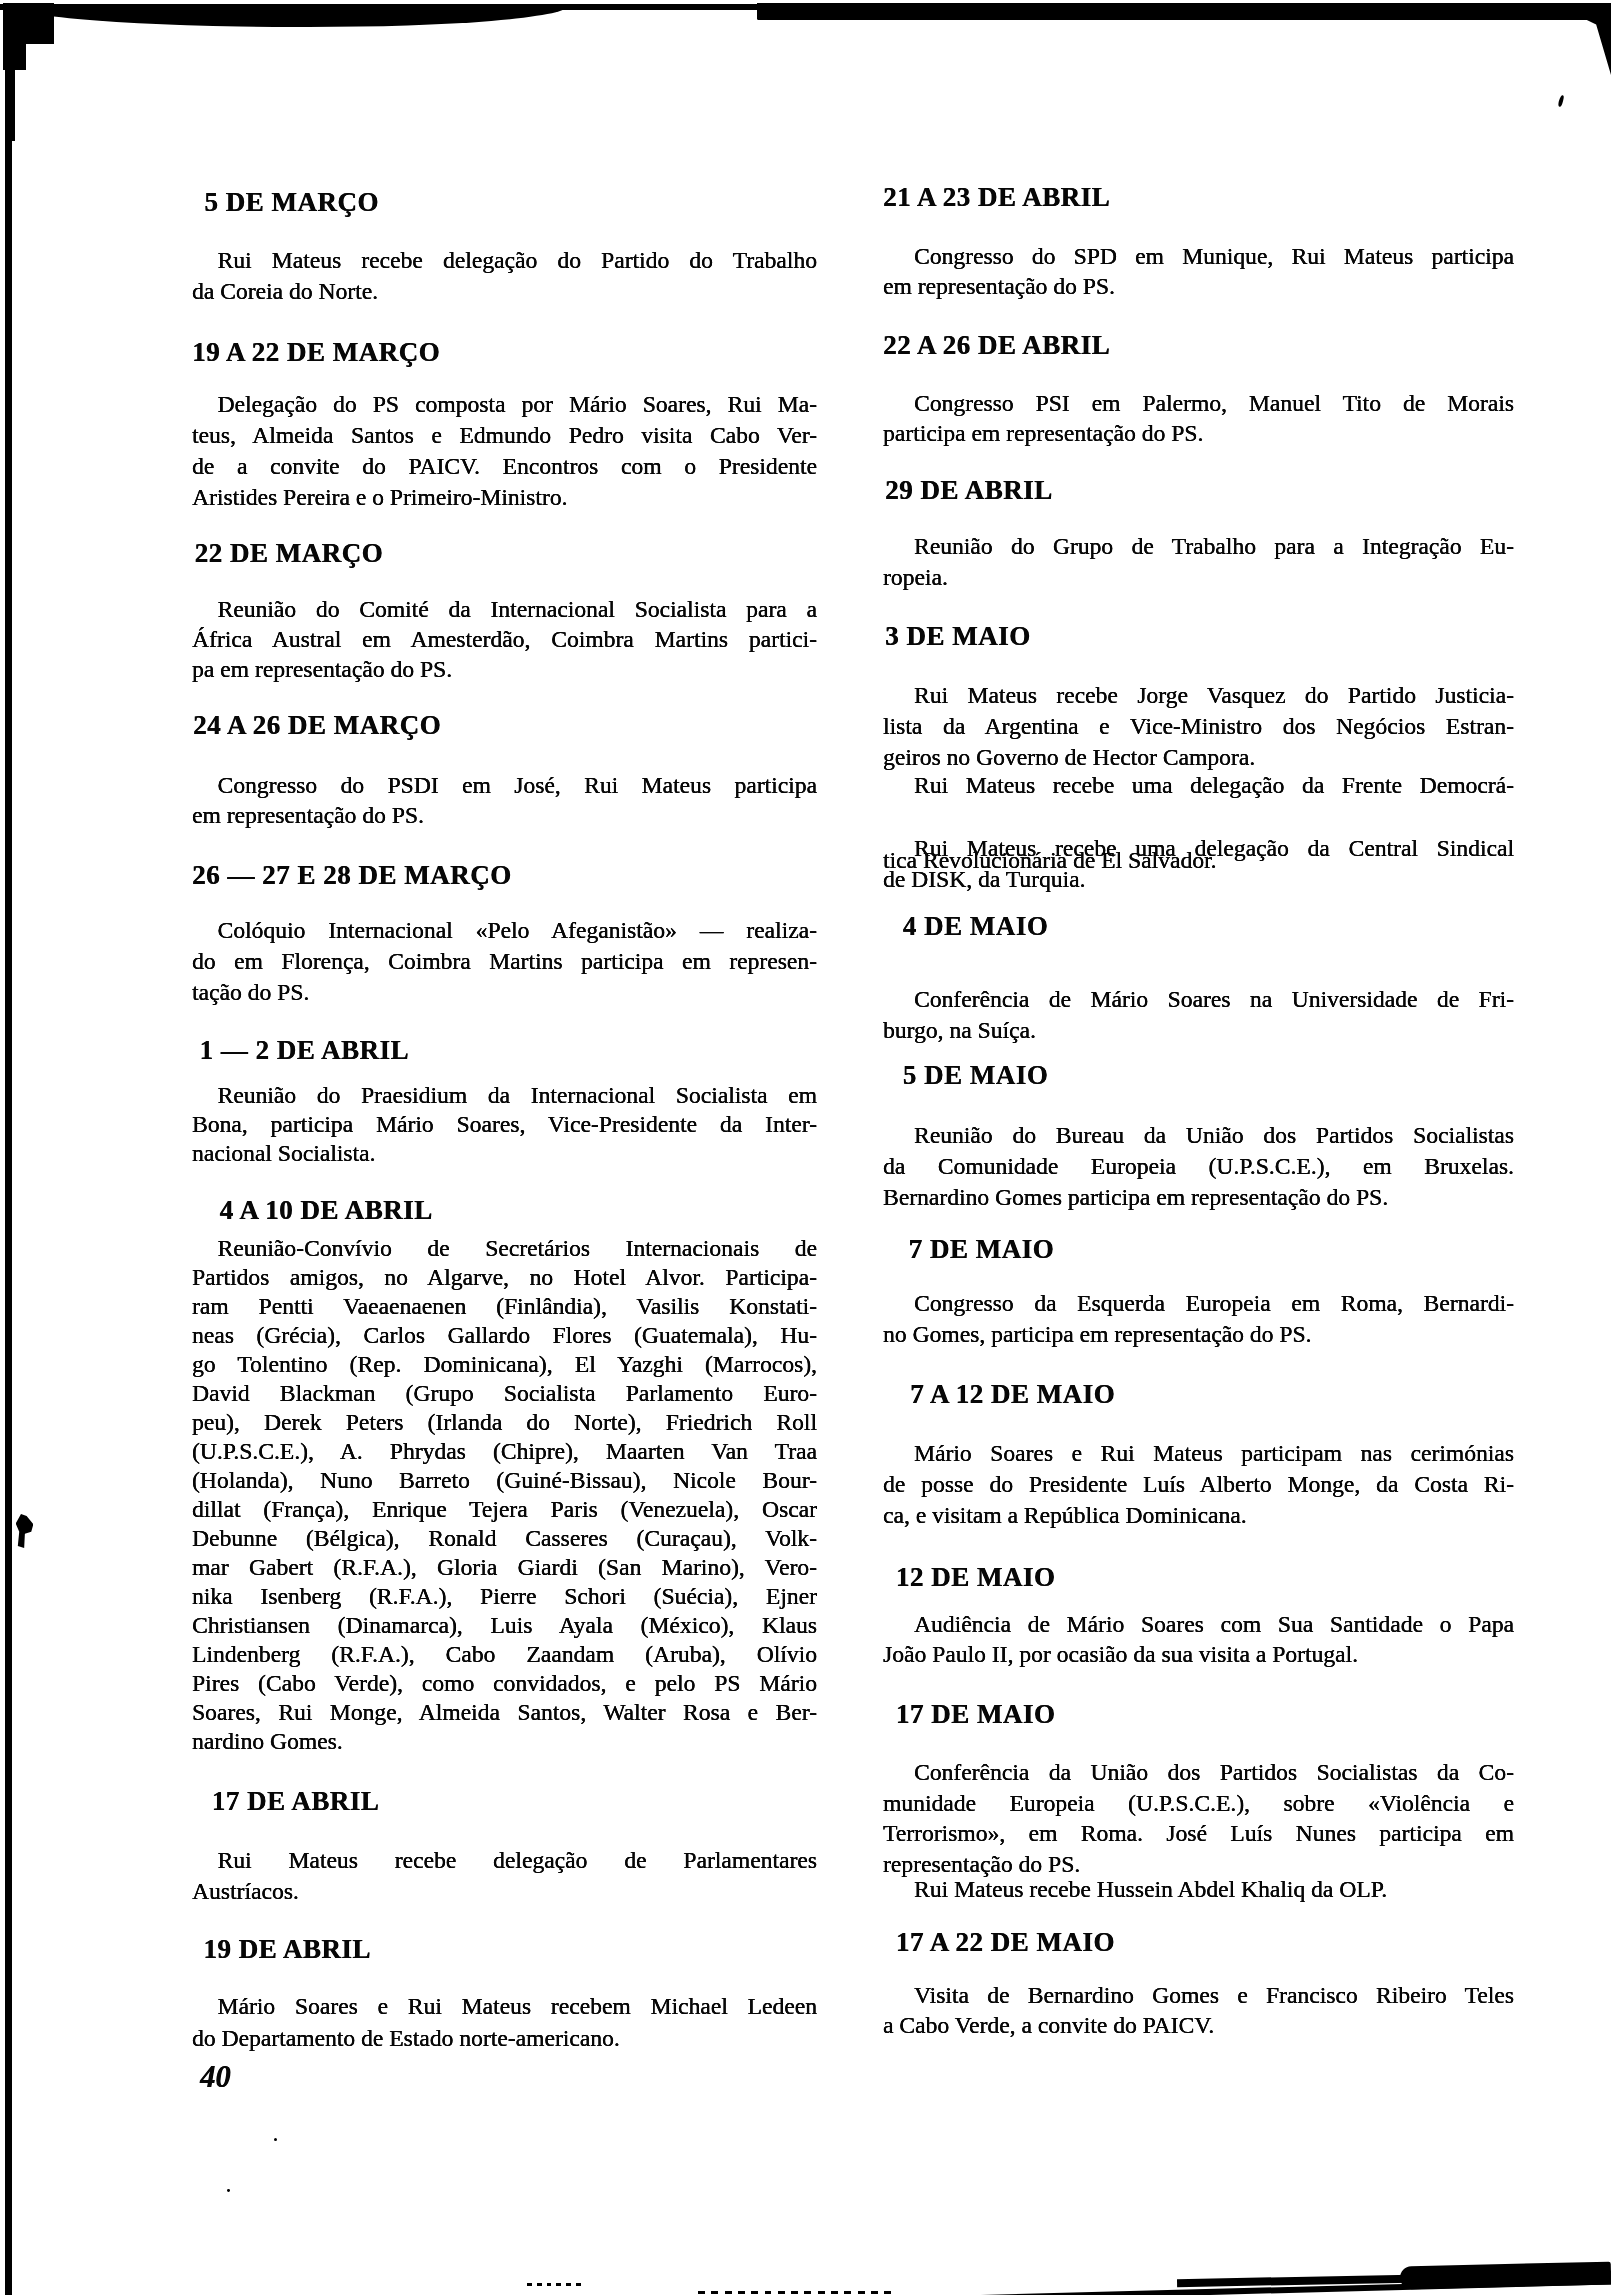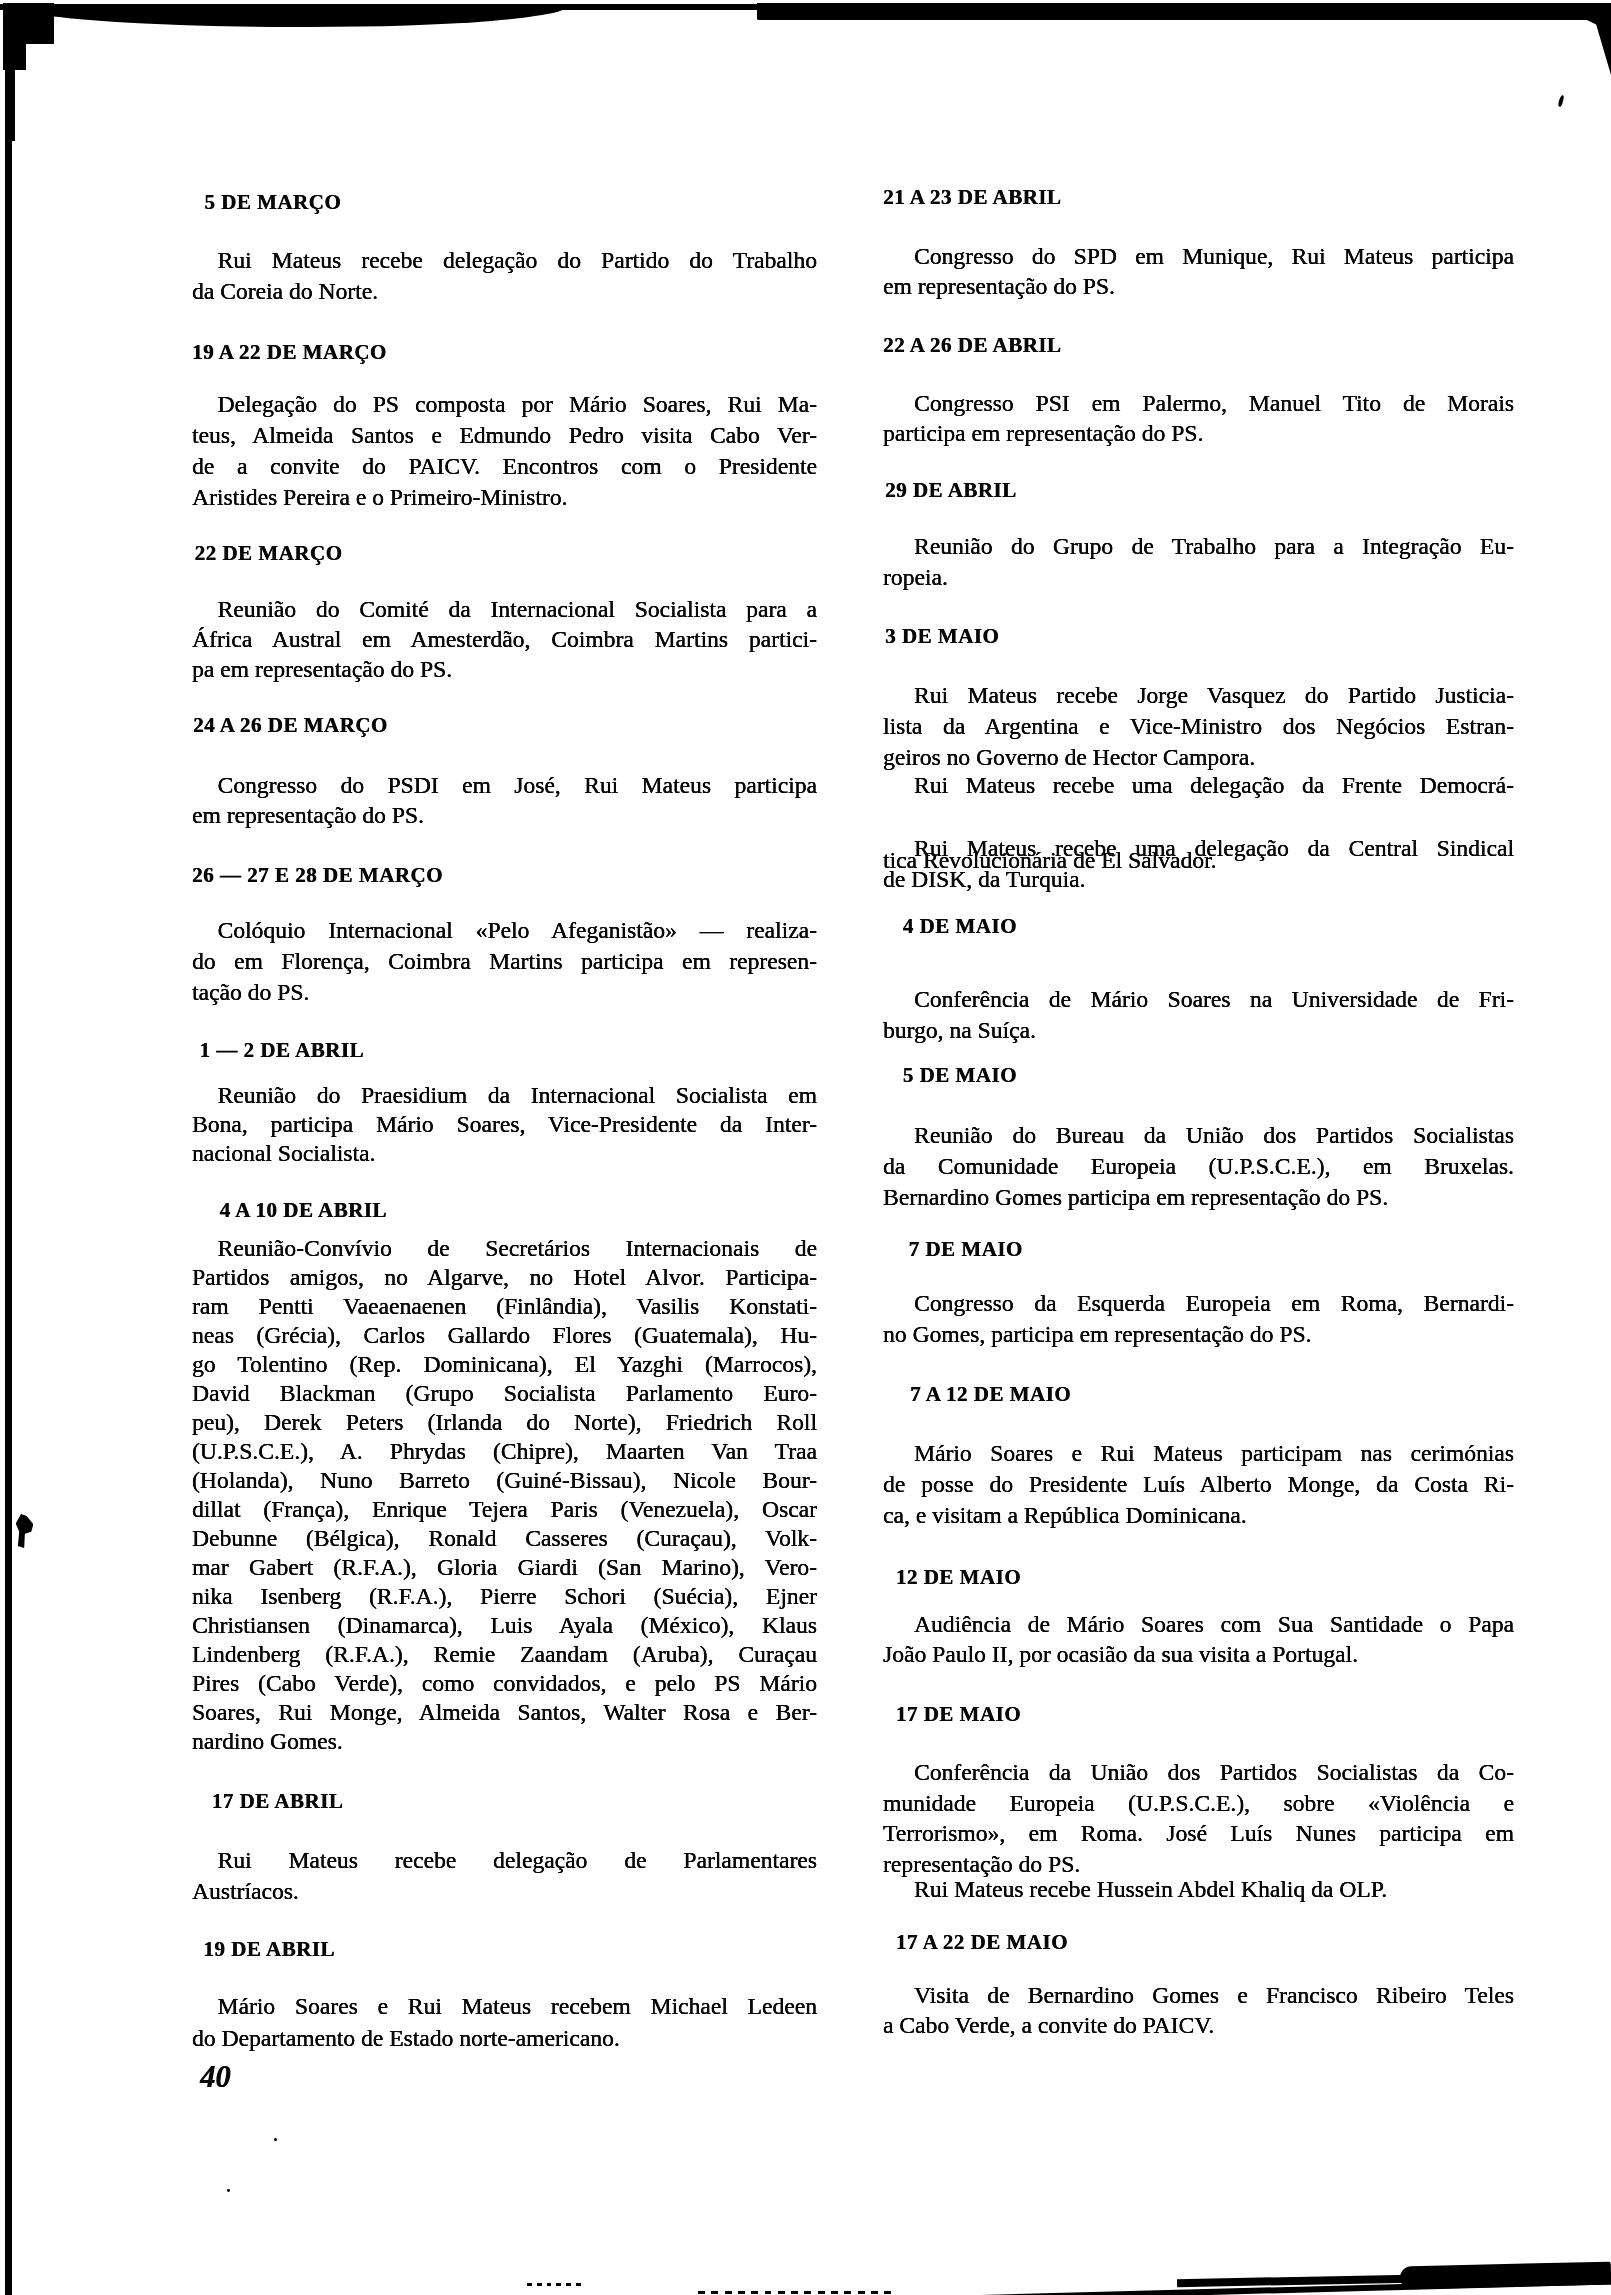--- a/index.html
+++ b/index.html
@@ -9,21 +9,21 @@
     background:#ffffff;
     overflow:hidden;
     font-family:"Liberation Serif", serif;
     color:#070707;
   }
   
   .col{position:absolute;top:0;height:100%;}
   .heading{
     position:absolute;
     font-weight:700;
-    font-size:21px;
+    font-size:27px;
     line-height:27.5px;
     letter-spacing:0.5px;
     white-space:nowrap;
     text-shadow:0.4px 0 0 #000;
   }
   .para{position:absolute;left:0;width:100%;}
   .line{
     font-size:23.6px;
     text-align:justify;
     text-align-last:justify;
@@ -129,21 +129,21 @@
         <div class="line" style="height: 29px; line-height: 29px;">go Tolentino (Rep. Dominicana), El Yazghi (Marrocos),</div>
         <div class="line" style="height: 29px; line-height: 29px;">David Blackman (Grupo Socialista Parlamento Euro-</div>
         <div class="line" style="height: 29px; line-height: 29px;">peu), Derek Peters (Irlanda do Norte), Friedrich Roll</div>
         <div class="line" style="height: 29px; line-height: 29px;">(U.P.S.C.E.), A. Phrydas (Chipre), Maarten Van Traa</div>
         <div class="line" style="height: 29px; line-height: 29px;">(Holanda), Nuno Barreto (Guiné-Bissau), Nicole Bour-</div>
         <div class="line" style="height: 29px; line-height: 29px;">dillat (França), Enrique Tejera Paris (Venezuela), Oscar</div>
         <div class="line" style="height: 29px; line-height: 29px;">Debunne (Bélgica), Ronald Casseres (Curaçau), Volk-</div>
         <div class="line" style="height: 29px; line-height: 29px;">mar Gabert (R.F.A.), Gloria Giardi (San Marino), Vero-</div>
         <div class="line" style="height: 29px; line-height: 29px;">nika Isenberg (R.F.A.), Pierre Schori (Suécia), Ejner</div>
         <div class="line" style="height: 29px; line-height: 29px;">Christiansen (Dinamarca), Luis Ayala (México), Klaus</div>
-        <div class="line" style="height: 29px; line-height: 29px;">Lindenberg (R.F.A.), Remie Zaandam (Aruba), Curaçau</div>
+        <div class="line" style="height: 29px; line-height: 29px;">Lindenberg (R.F.A.), Cabo Zaandam (Aruba), Olívio</div>
         <div class="line" style="height: 29px; line-height: 29px;">Pires (Cabo Verde), como convidados, e pelo PS Mário</div>
         <div class="line" style="height: 29px; line-height: 29px;">Soares, Rui Monge, Almeida Santos, Walter Rosa e Ber-</div>
         <div class="line nj" style="height: 29px; line-height: 29px;">nardino Gomes.</div>
       </div>
       <div class="heading" style="top: 1788px; left: 19.7px;">17 DE ABRIL</div>
       <div class="para" style="top: 1845px;">
         <div class="line ind" style="height: 31px; line-height: 31px;">Rui Mateus recebe delegação de Parlamentares</div>
         <div class="line nj" style="height: 31px; line-height: 31px;">Austríacos.</div>
       </div>
       <div class="heading" style="top: 1936px; left: 11.3px;">19 DE ABRIL</div>

